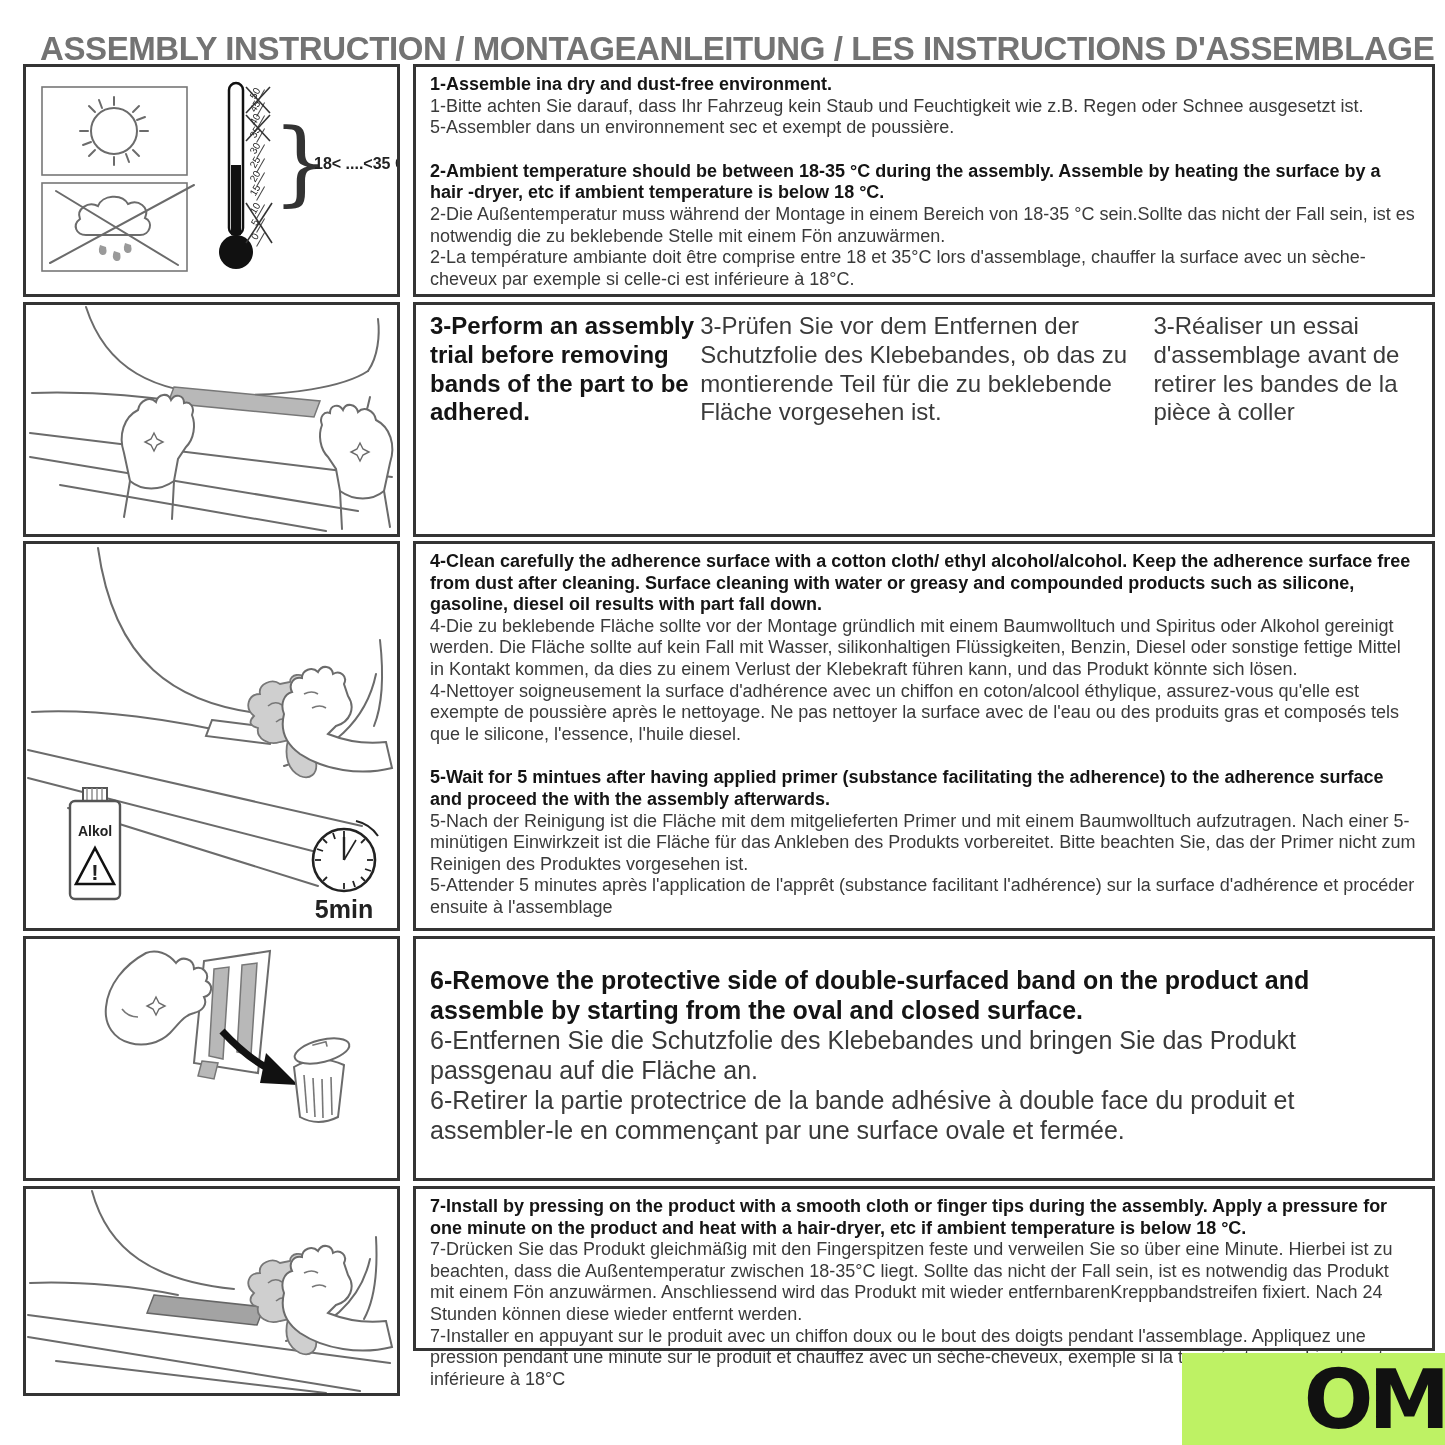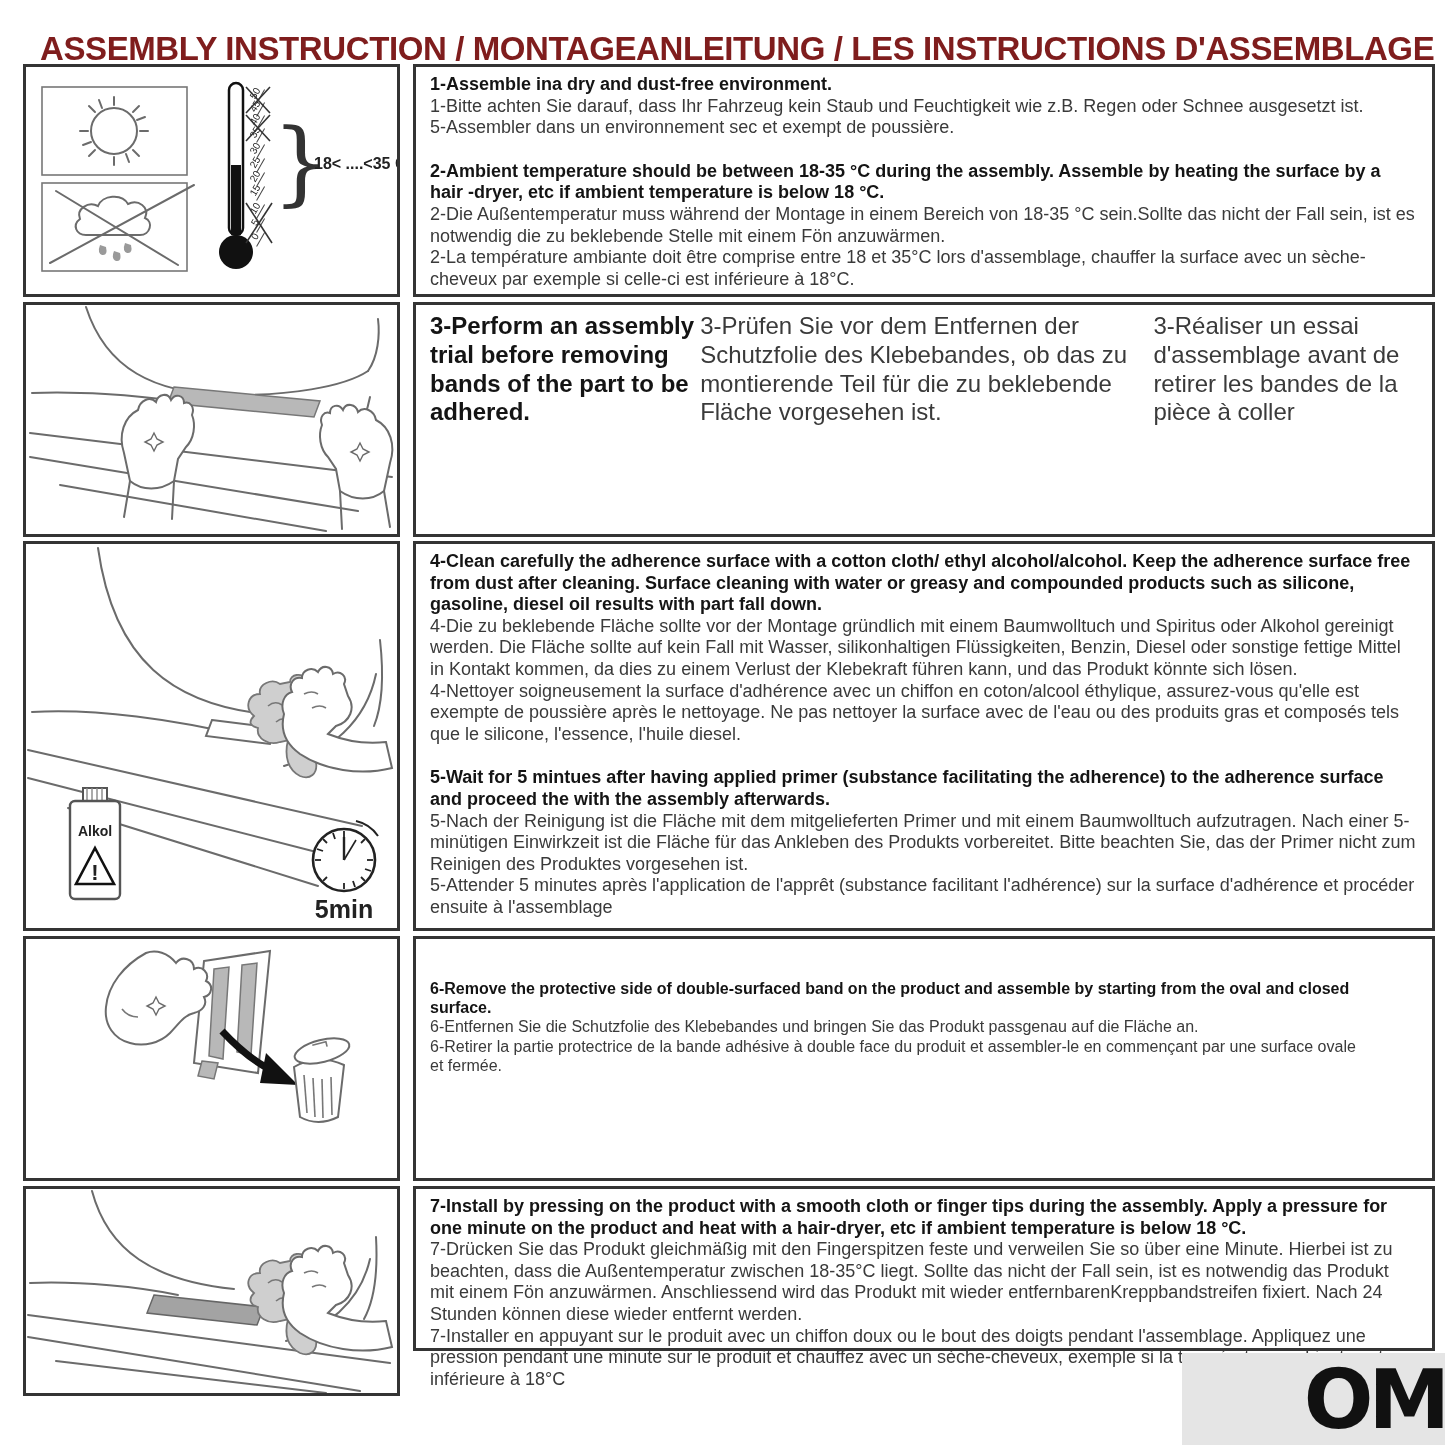--- a/index.html
+++ b/index.html
@@ -1,46 +1,46 @@
 <!DOCTYPE html>
 <html><head>
 <meta charset="utf-8">
 <style>
   html,body{margin:0;padding:0;background:#fff;}
   .page{position:relative;width:1445px;height:1445px;background:#fff;overflow:hidden;
         font-family:"Liberation Sans",sans-serif;}
   .title{position:absolute;left:40px;top:6px;width:1390px;font-size:33px;font-weight:800;
-         color:#7f1d1d;letter-spacing:-0.4px;white-space:nowrap;margin-top:24px;}
+         color:#737373;letter-spacing:-0.4px;white-space:nowrap;margin-top:24px;}
   .box{position:absolute;background:#fff;border:3px solid #343434;box-sizing:border-box;}
   .ill{left:23px;width:377px;}
   .txt{left:413px;width:1022px;padding:7px 16px 6px 14px;color:#3a3a3a;}
   .txt p{margin:0;line-height:1.2;}
   .txt p.b{font-weight:bold;color:#141414;}
   .gap{margin-top:22px !important;}
   .r1{top:64px;height:233px;}
   .r2{top:302px;height:235px;}
   .r3{top:541px;height:390px;}
   .r4{top:936px;height:245px;}
   .r5{top:1186px;height:165px;}
   .ill.r5{height:210px;}
   .fs-s{font-size:18px;}
   .fs-m{font-size:18px;line-height:1.16;}
   .fs-l3{font-size:24px;display:flex;justify-content:center;line-height:1.3;}
-  .fs-l6{font-size:16px;padding-top:40px;padding-right:70px;line-height:1.3;}
+  .fs-l6{font-size:25px;padding-top:26px;padding-right:70px;line-height:1.3;}
   .r5.txt{line-height:1.15;}
   svg{display:block;width:100%;height:100%;}
   .ln{stroke:#6b6b6b;stroke-width:2;fill:none;stroke-linecap:round;}
   .lnthin{stroke:#777;stroke-width:1.6;fill:none;}
   .wh{fill:#fff;stroke:#6b6b6b;stroke-width:2;}
   .gry{fill:#b8b8b8;stroke:#777;stroke-width:1.5;}
   .drkgry{fill:#a3a3a3;stroke:#666;stroke-width:1.5;}
   .cloth{fill:#cfcfcf;stroke:#777;stroke-width:1.8;}
   .blk{fill:#111;}
   .svgtxt{font-family:"Liberation Sans",sans-serif;fill:#222;}
-  .logo{position:absolute;left:1182px;top:1353px;width:263px;height:92px;background:#e5e5e5;
+  .logo{position:absolute;left:1182px;top:1353px;width:263px;height:92px;background:#bef264;
         display:flex;align-items:center;justify-content:flex-end;
         font-family:"DejaVu Sans",sans-serif;font-weight:bold;font-size:82px;letter-spacing:-5px;}
   .logo .om{color:#111;}
   .logo .ac{color:#d93831;}
 </style>
 </head>
 <body>
 
 <div class="page">
 

